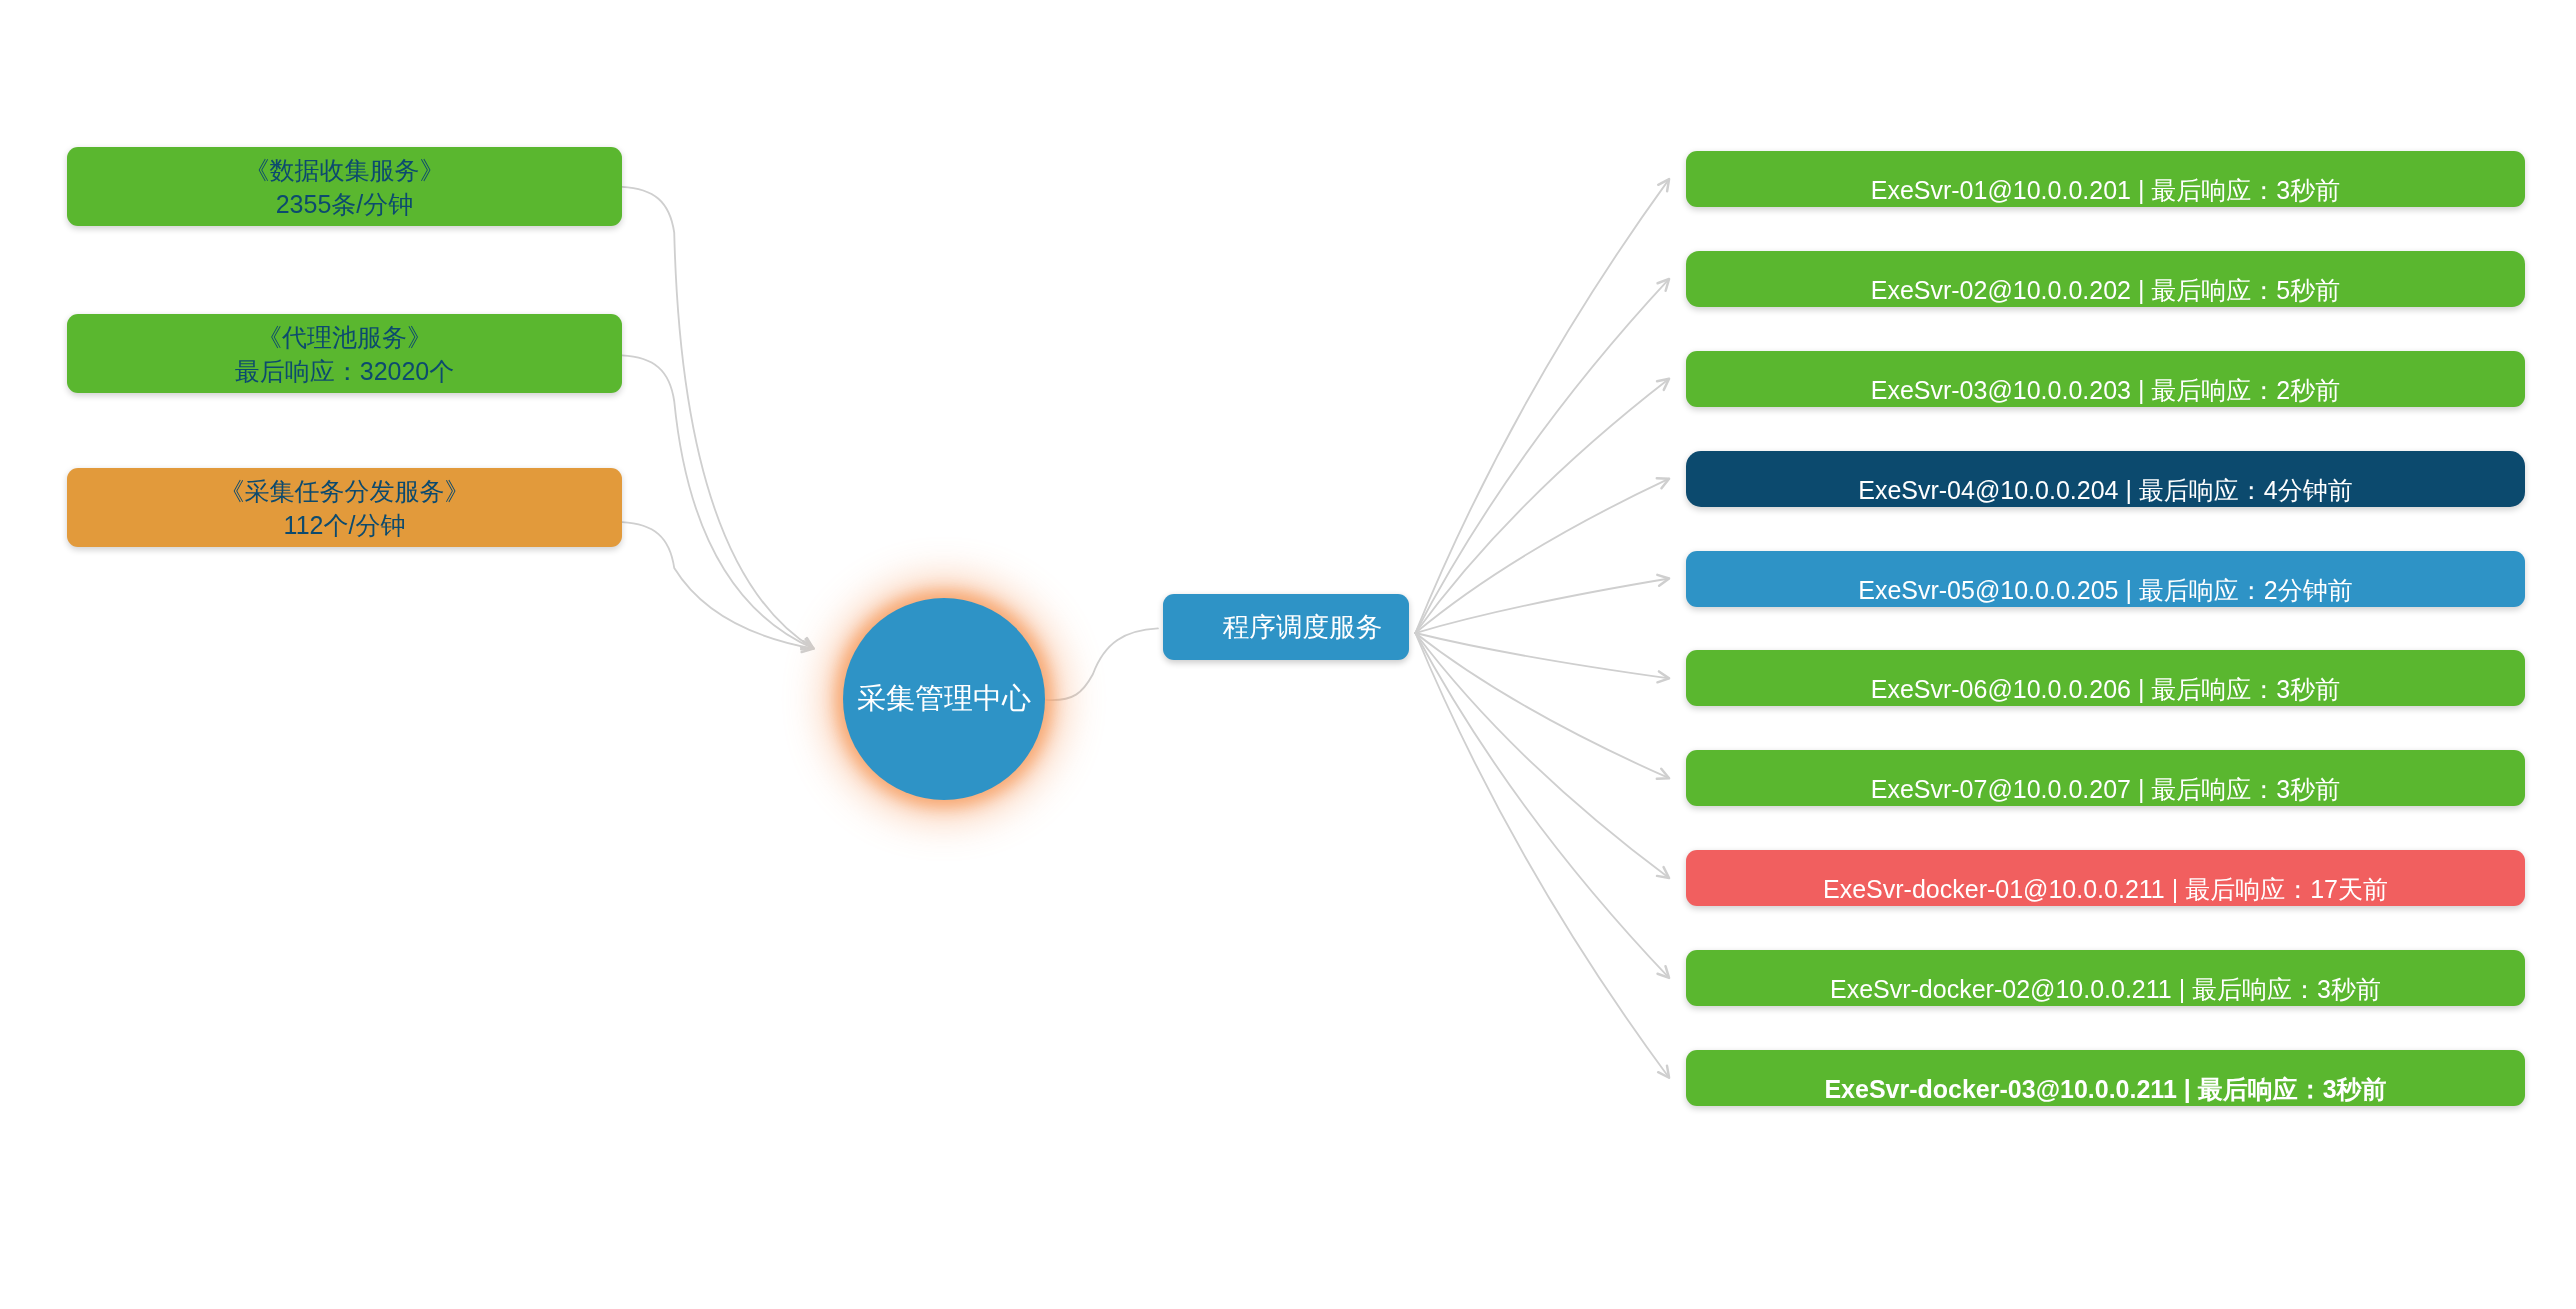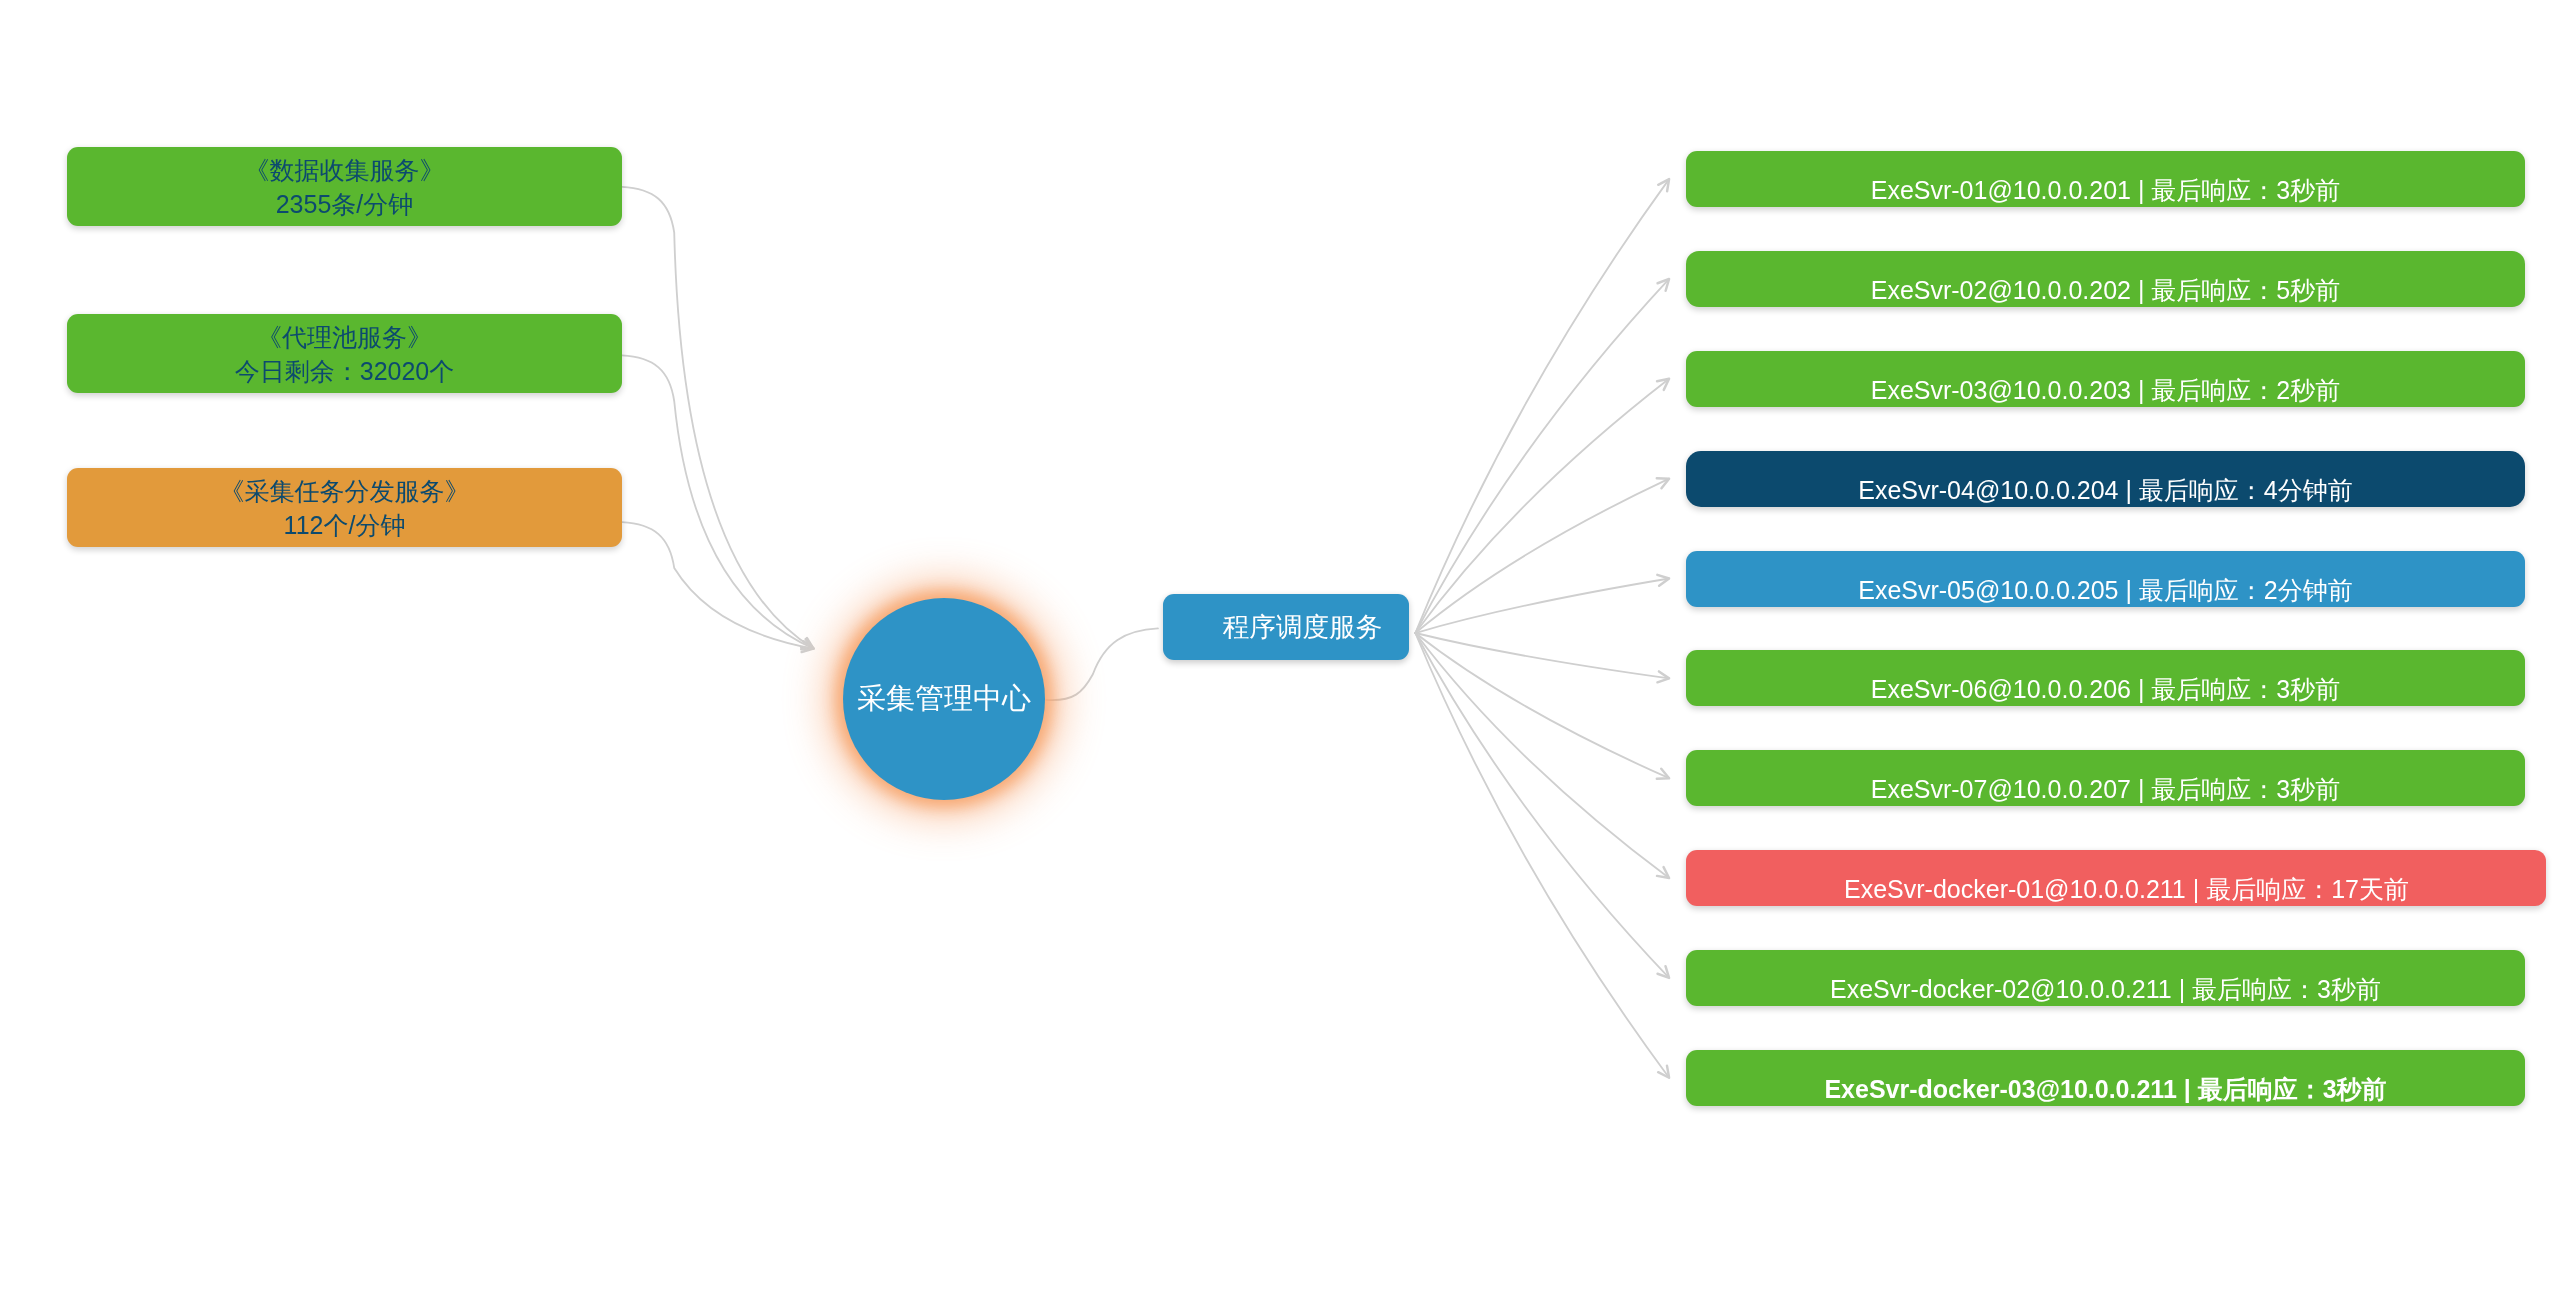--- a/index.html
+++ b/index.html
@@ -52,21 +52,21 @@
       </g>
   </svg>
 
   <div id="left-services">
       <div class="lbox" style="top: 147px; background: rgb(90, 183, 47);">
         <div>《数据收集服务》</div>
         <div>2355条/分钟</div>
       </div>
       <div class="lbox" style="top: 314px; background: rgb(90, 183, 47);">
         <div>《代理池服务》</div>
-        <div>今日剩余：32020个</div>
+        <div>最后响应：32020个</div>
       </div>
       <div class="lbox" style="top: 468px; background: rgb(226, 154, 59);">
         <div>《采集任务分发服务》</div>
         <div>112个/分钟</div>
       </div>
     </div>
 
   <div class="center-node" style="background: rgb(46, 147, 198);">
     <span>采集管理中心</span>
   </div>
@@ -90,21 +90,21 @@
       </div>
       <div class="srow" style="top: 551px; background: rgb(46, 147, 198);">
         <span>ExeSvr-05@10.0.0.205 | 最后响应：2分钟前</span>
       </div>
       <div class="srow" style="top: 650px; background: rgb(90, 183, 47);">
         <span>ExeSvr-06@10.0.0.206 | 最后响应：3秒前</span>
       </div>
       <div class="srow" style="top: 750px; background: rgb(90, 183, 47);">
         <span>ExeSvr-07@10.0.0.207 | 最后响应：3秒前</span>
       </div>
-      <div class="srow" style="top: 850px; background: rgb(241, 95, 95); padding-left: 21px;">
+      <div class="srow" style="top: 850px; background: rgb(241, 95, 95);">
         <span>ExeSvr-docker-01@10.0.0.211 | 最后响应：17天前</span>
       </div>
       <div class="srow" style="top: 950px; background: rgb(90, 183, 47);">
         <span>ExeSvr-docker-02@10.0.0.211 | 最后响应：3秒前</span>
       </div>
       <div class="srow" style="top: 1050px; background: rgb(90, 183, 47); font-weight: bold;">
         <span>ExeSvr-docker-03@10.0.0.211 | 最后响应：3秒前</span>
       </div>
     </div>
 

